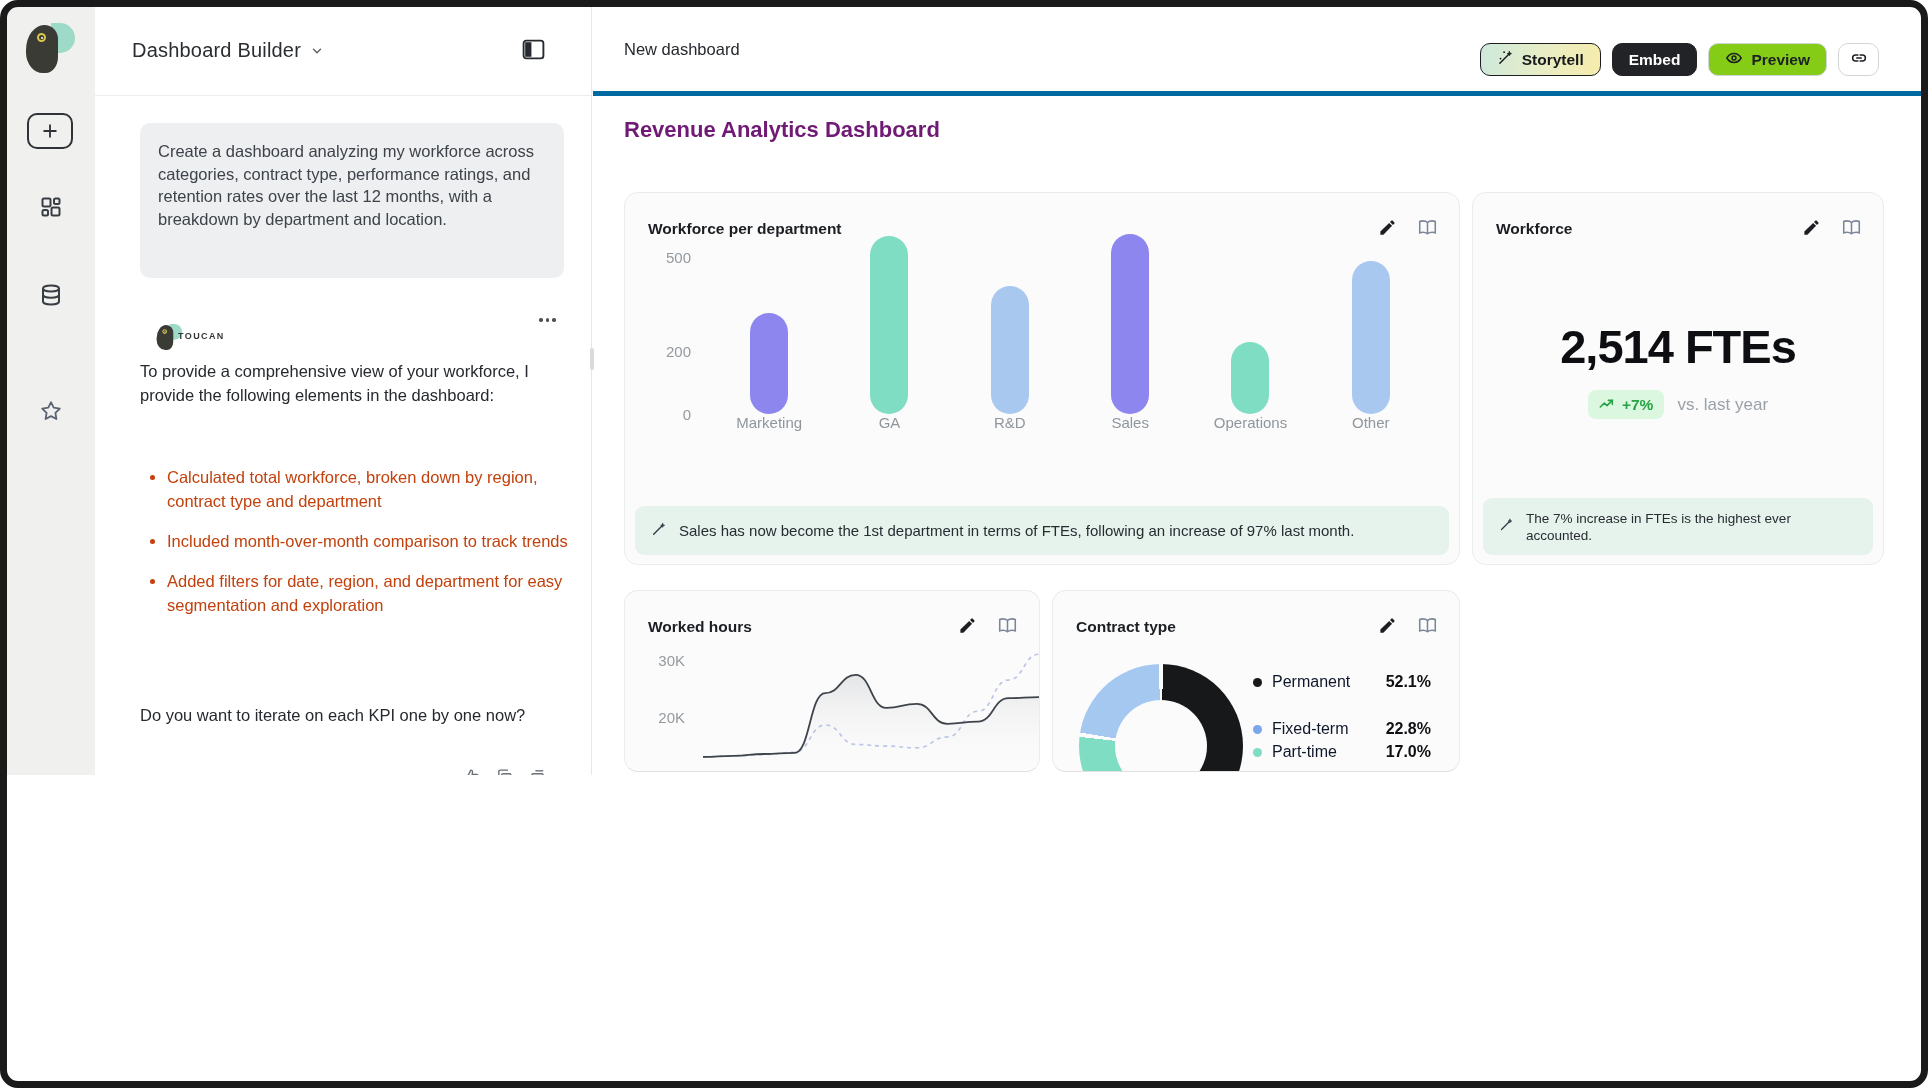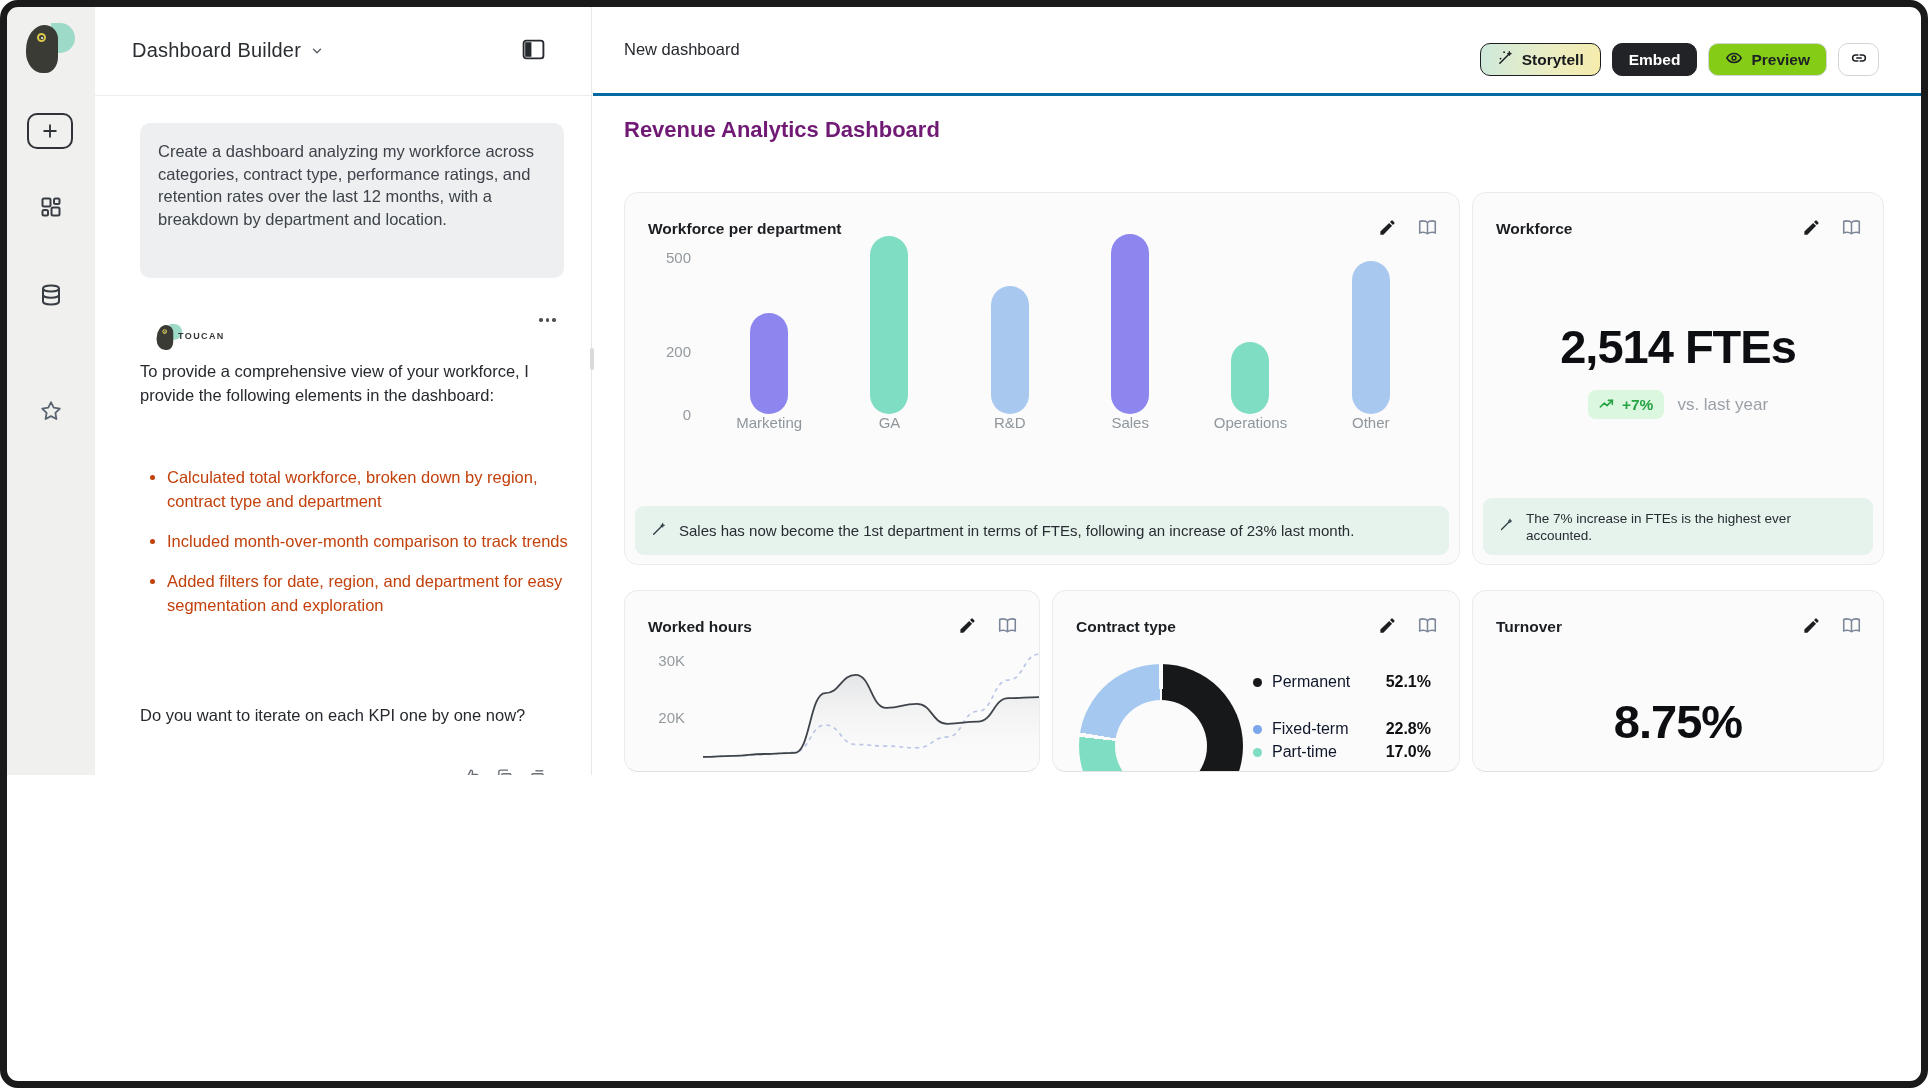--- a/index.html
+++ b/index.html
@@ -36,21 +36,21 @@
   .assistant-text{position:absolute;left:45px;top:352px;width:428px;font-size:16.5px;line-height:24px;color:#26292e;}
   .assistant-bullets{position:absolute;left:48px;top:458px;width:428px;font-size:16.5px;line-height:24px;color:#c2410c;}
   .assistant-bullets ul{margin:0;padding-left:24px;}
   .assistant-bullets li{margin-bottom:16px;}
   .assistant-q{position:absolute;left:45px;top:696px;width:428px;font-size:16.5px;line-height:24px;color:#26292e;}
   .msg-actions{position:absolute;left:368px;top:761px;display:flex;gap:16px;color:#6a7076;}
   .resize-handle{position:absolute;left:-3px;top:341px;width:4px;height:22px;border-radius:3px;background:#d9dadc;}
 
   
   .main{position:absolute;left:586px;top:0;width:1328px;height:100%;background:#fff;}
-  .main-header{position:relative;height:89px;border-bottom:3px solid #0369a1;}
+  .main-header{position:relative;height:89px;border-bottom:5px solid #0369a1;}
   .main-title{position:absolute;left:31px;top:33px;font-size:16.5px;color:#25282d;font-weight:500;}
   .hdr-buttons{position:absolute;right:42px;top:36px;display:flex;gap:11px;align-items:center;}
   .btn{height:33px;border-radius:10px;display:flex;align-items:center;gap:8px;font-size:15.5px;font-weight:700;padding:0 16px;}
   .btn-storytell{background:linear-gradient(100deg,#cde9dc 0%,#eaedc4 55%,#f6ecab 100%);border:1.5px solid #1b1d20;color:#17191c;}
   .btn-embed{background:#222326;color:#fff;border:1.5px solid #222326;}
   .btn-preview{background:#84cc16;border:1.5px solid #d2d5d8;color:#1d2025;}
   .btn-link{width:41px;height:33px;border:1.5px solid #d2d5d8;border-radius:10px;background:#fff;color:#1d2025;
     display:flex;align-items:center;justify-content:center;padding:0;}
   .section-title{position:absolute;left:31px;top:110px;font-size:22px;font-weight:700;color:#701a75;}
 
@@ -321,21 +321,21 @@
             </div>
           </div>
       </div>
       <div class="insight insight-a">
         <span class="icon-wand">
           <svg width="16" height="16" viewBox="0 0 24 24" fill="none" stroke="currentColor" stroke-width="2" stroke-linecap="round">
               <path d="M4 20L16 8"></path>
               <path d="M17.5 3.5l.8 2.2 2.2.8-2.2.8-.8 2.2-.8-2.2-2.2-.8 2.2-.8z" fill="currentColor" stroke-width="1"></path>
             </svg>
         </span>
-        <span class="itxt">Sales has now become the 1st department in terms of FTEs, following an increase of 23% last month.</span>
+        <span class="itxt">Sales has now become the 1st department in terms of FTEs, following an increase of 97% last month.</span>
       </div>
     </div>
 
     <div class="card" id="card-b">
       <div class="card-head">
         <span class="card-title">Workforce</span>
         <span class="card-icons">
           <span class="icon-edit">
             <svg width="19" height="19" viewBox="0 0 24 24" fill="currentColor">
                 <path d="M3 17.2V21h3.8L17.8 9.9l-3.7-3.7L3 17.2zM20.7 7c.4-.4.4-1 0-1.4l-2.3-2.3c-.4-.4-1-.4-1.4 0l-1.8 1.8 3.7 3.7L20.7 7z"></path>
@@ -437,35 +437,16 @@
             <span class="lval">22.8%</span>
           </div>
           <div class="lrow" style="top: 151px; justify-content: flex-end;">
             <span class="ldot" style="background: rgb(126, 221, 195);"></span>
             <span class="llabel">Part-time</span>
             <span class="lval">17.0%</span>
           </div>
         </div>
     </div>
 
-    <div class="card" id="card-e">
-      <div class="card-head">
-        <span class="card-title">Turnover</span>
-        <span class="card-icons">
-          <span class="icon-edit">
-            <svg width="19" height="19" viewBox="0 0 24 24" fill="currentColor">
-                <path d="M3 17.2V21h3.8L17.8 9.9l-3.7-3.7L3 17.2zM20.7 7c.4-.4.4-1 0-1.4l-2.3-2.3c-.4-.4-1-.4-1.4 0l-1.8 1.8 3.7 3.7L20.7 7z"></path>
-              </svg>
-          </span>
-          <span class="icon-book">
-            <svg width="21" height="19" viewBox="0 0 24 22" fill="none" stroke="currentColor" stroke-width="1.8">
-                <path d="M12 5c-1.5-1.2-3.4-1.7-5.4-1.7-1.3 0-2.6.2-3.6.7v13.2c1-.4 2.3-.7 3.6-.7 2 0 3.9.5 5.4 1.7 1.5-1.2 3.4-1.7 5.4-1.7 1.3 0 2.6.2 3.6.7V4c-1-.4-2.3-.7-3.6-.7-2 0-3.9.5-5.4 1.7z"></path>
-                <path d="M12 5v13.2"></path>
-              </svg>
-          </span>
-        </span>
-      </div>
-      <div class="kpi-value">8.75%</div>
-    </div>
   </div>
 </div>
 
 <div class="frame"></div>
 
 </body></html>

